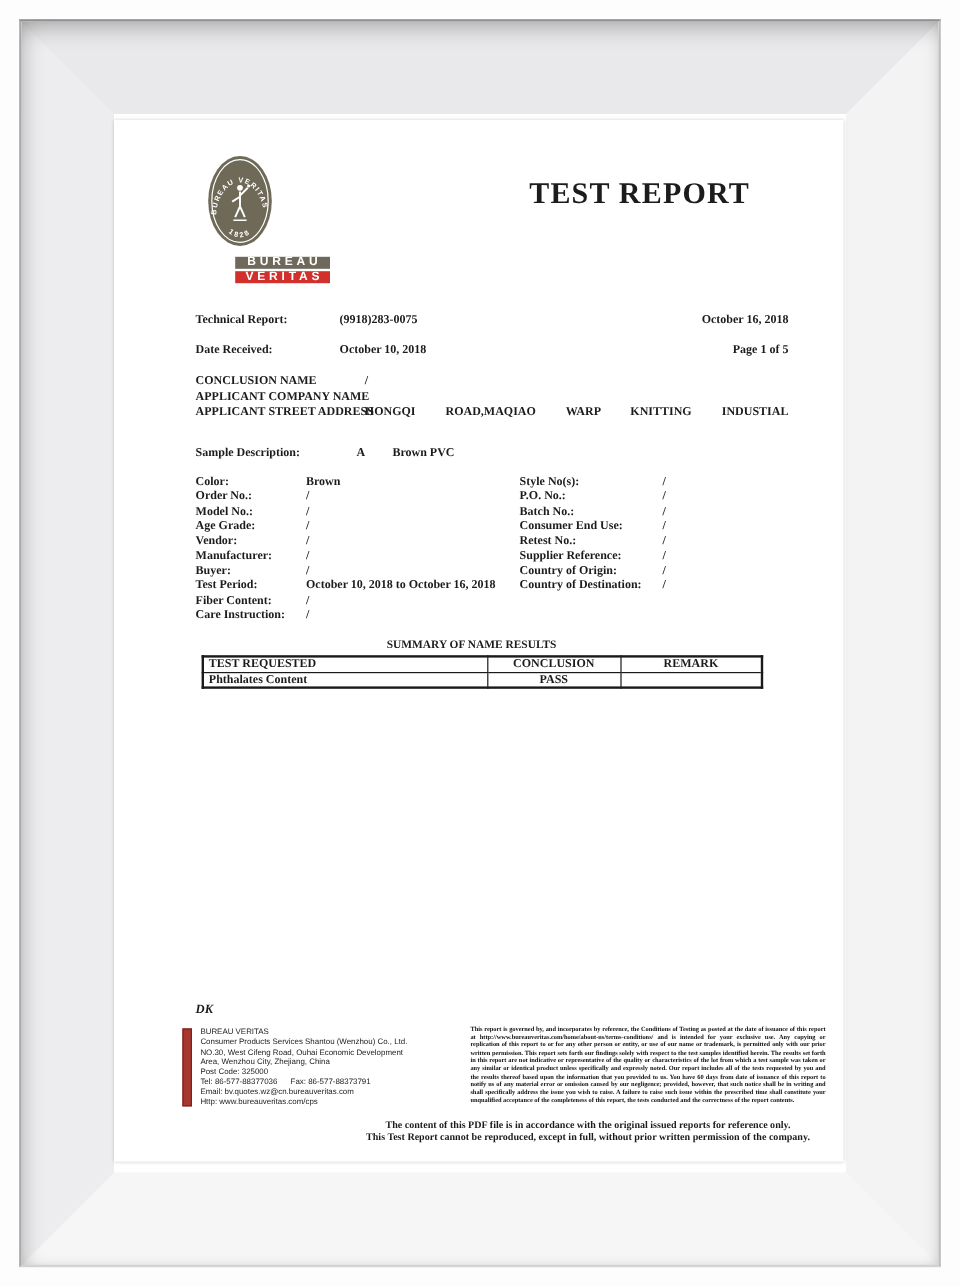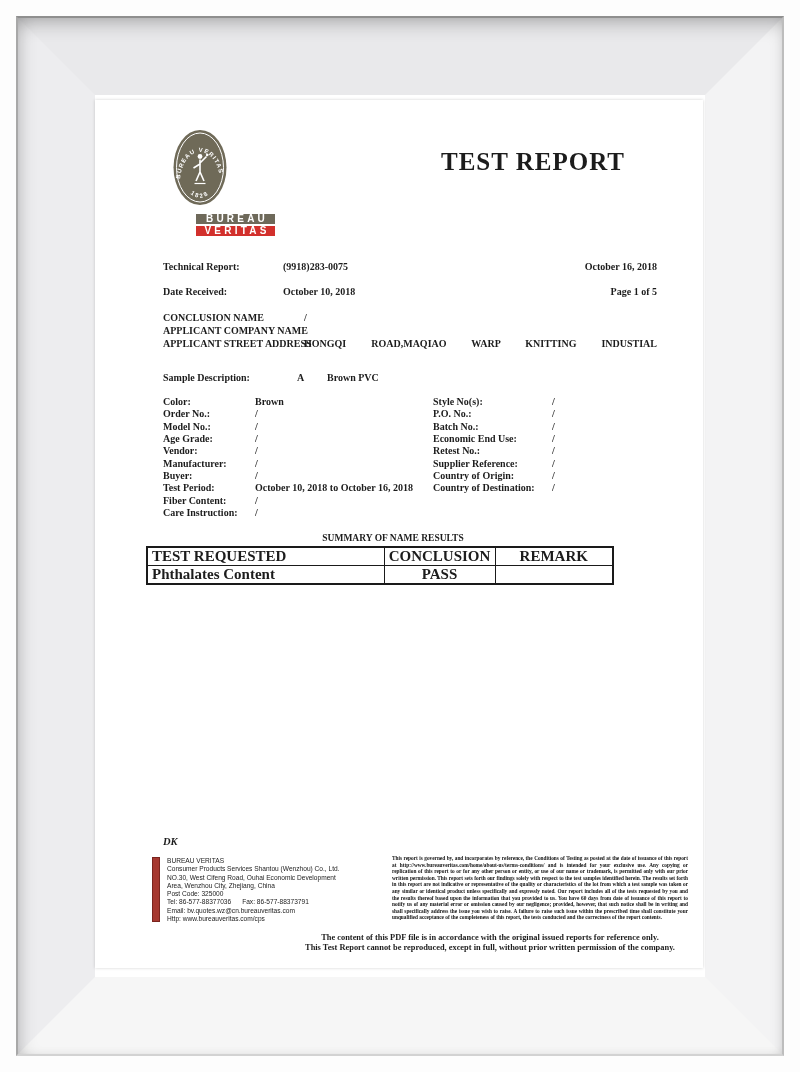--- a/index.html
+++ b/index.html
@@ -46,22 +46,22 @@
   .sample-row .idx { position:absolute; left:134px; }
   .sample-row .val { position:absolute; left:164px; }
   
   .fl-row { left:68px; width:300px; height:12px; font-size:10px; }
   .fl-row .val { position:absolute; left:92px; white-space:nowrap; }
   .fr-row { left:338px; width:262px; height:12px; font-size:10px; }
   .fr-row .val { position:absolute; left:119px; }
   .fl-row .lab, .fr-row .lab { position:absolute; left:0; }
   
   .sum-head { left:65px; top:433px; width:466px; text-align:center; font-size:9.5px; }
-  .sum-table { left:51px; top:446px; width:466px; border-collapse:collapse; table-layout:fixed;
-               font-size:15px; }
+  .sum-table { left:73px; top:446px; width:466px; border-collapse:collapse; table-layout:fixed;
+               font-size:10px; }
   .sum-table th, .sum-table td { border:1.6px solid #1a1a1a; height:13px; padding:0 4px;
                text-align:center; overflow:hidden; }
   .sum-table .c0 { text-align:left; }
   .sum-table { border:2px solid #1a1a1a; }
   
   .dk { left:68px; top:736px; font-size:10.5px;font-style:italic; }
   .red-bar { left:57px; top:757px; width:8px; height:65px; background:#a63830; border:1px solid #7a241e; }
   .addr { left:72px; top:757px; width:228px; font-family:"Liberation Sans", sans-serif;
           font-weight:normal; font-size:6.6px; line-height:8.3px; color:#222; }
   .disc { left:297px; top:755px; width:296px; font-size:5.3px; line-height:6.6px;
@@ -183,21 +183,21 @@
       </div>
     <div class="abs fr-row" style="top:308px">
         <span class="lab">P.O. No.:</span>
         <span class="val">/</span>
       </div>
     <div class="abs fr-row" style="top:321px">
         <span class="lab">Batch No.:</span>
         <span class="val">/</span>
       </div>
     <div class="abs fr-row" style="top:333px">
-        <span class="lab">Economic End Use:</span>
+        <span class="lab">Consumer End Use:</span>
         <span class="val">/</span>
       </div>
     <div class="abs fr-row" style="top:345px">
         <span class="lab">Retest No.:</span>
         <span class="val">/</span>
       </div>
     <div class="abs fr-row" style="top:358px">
         <span class="lab">Supplier Reference:</span>
         <span class="val">/</span>
       </div>

